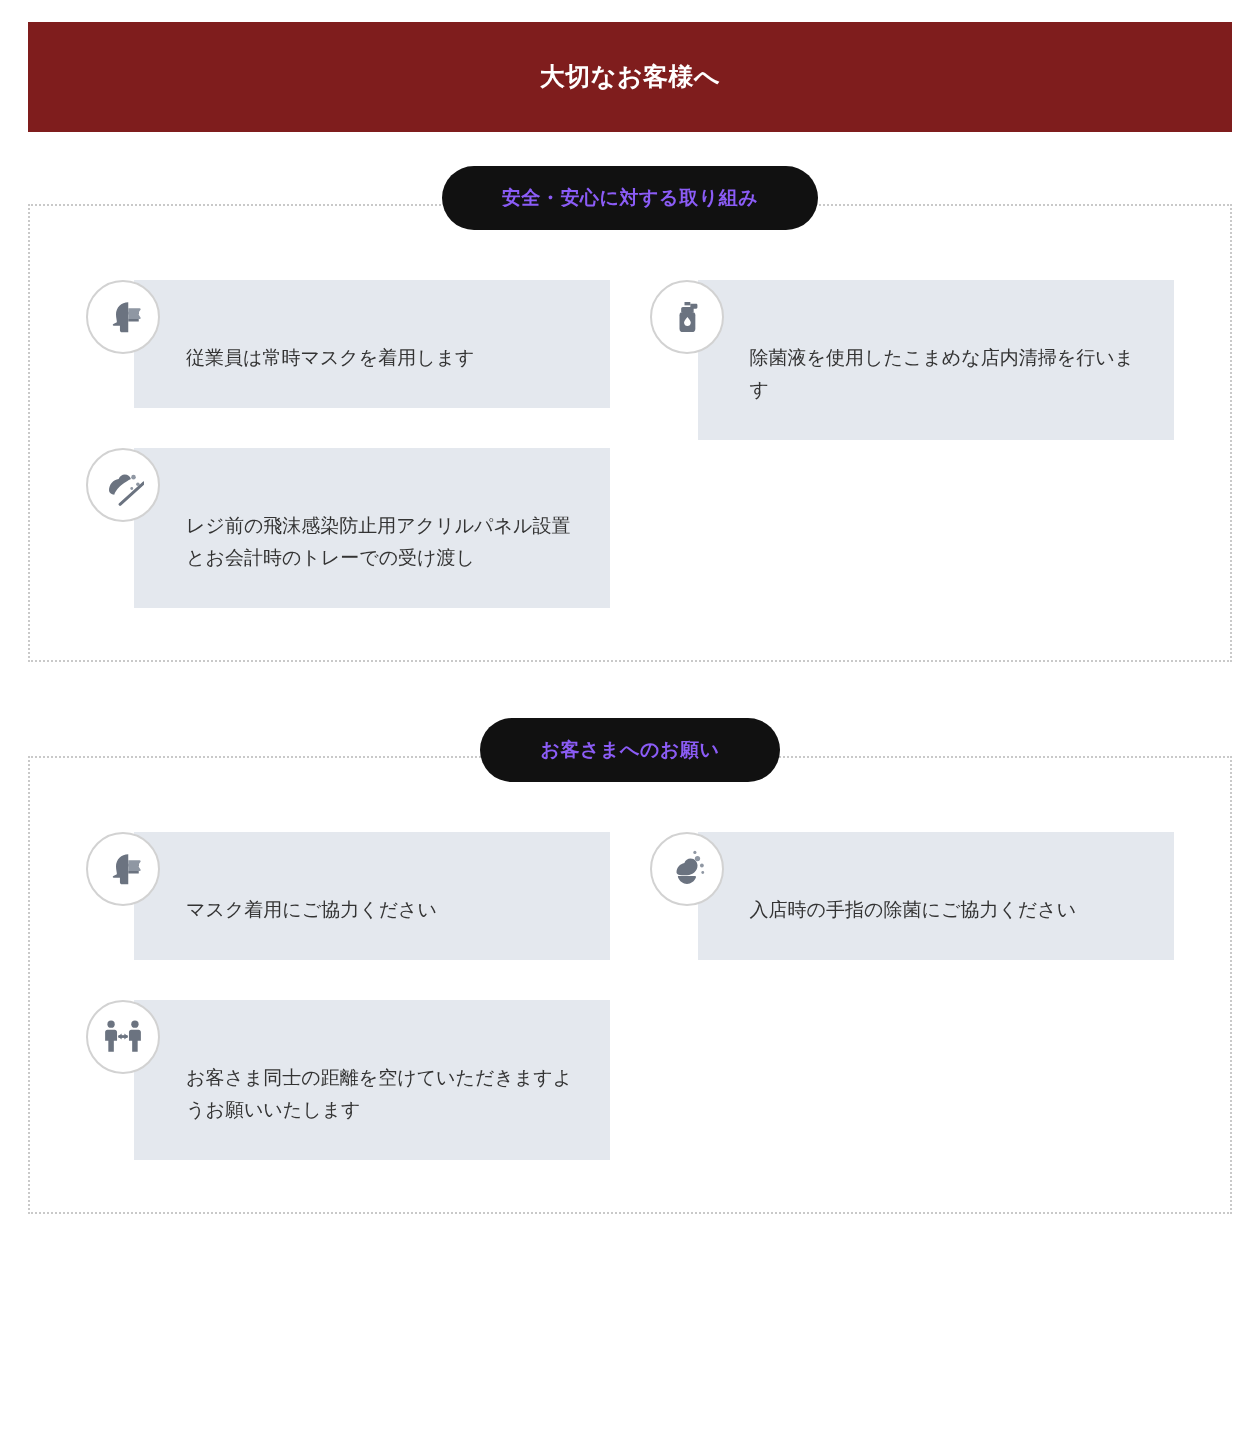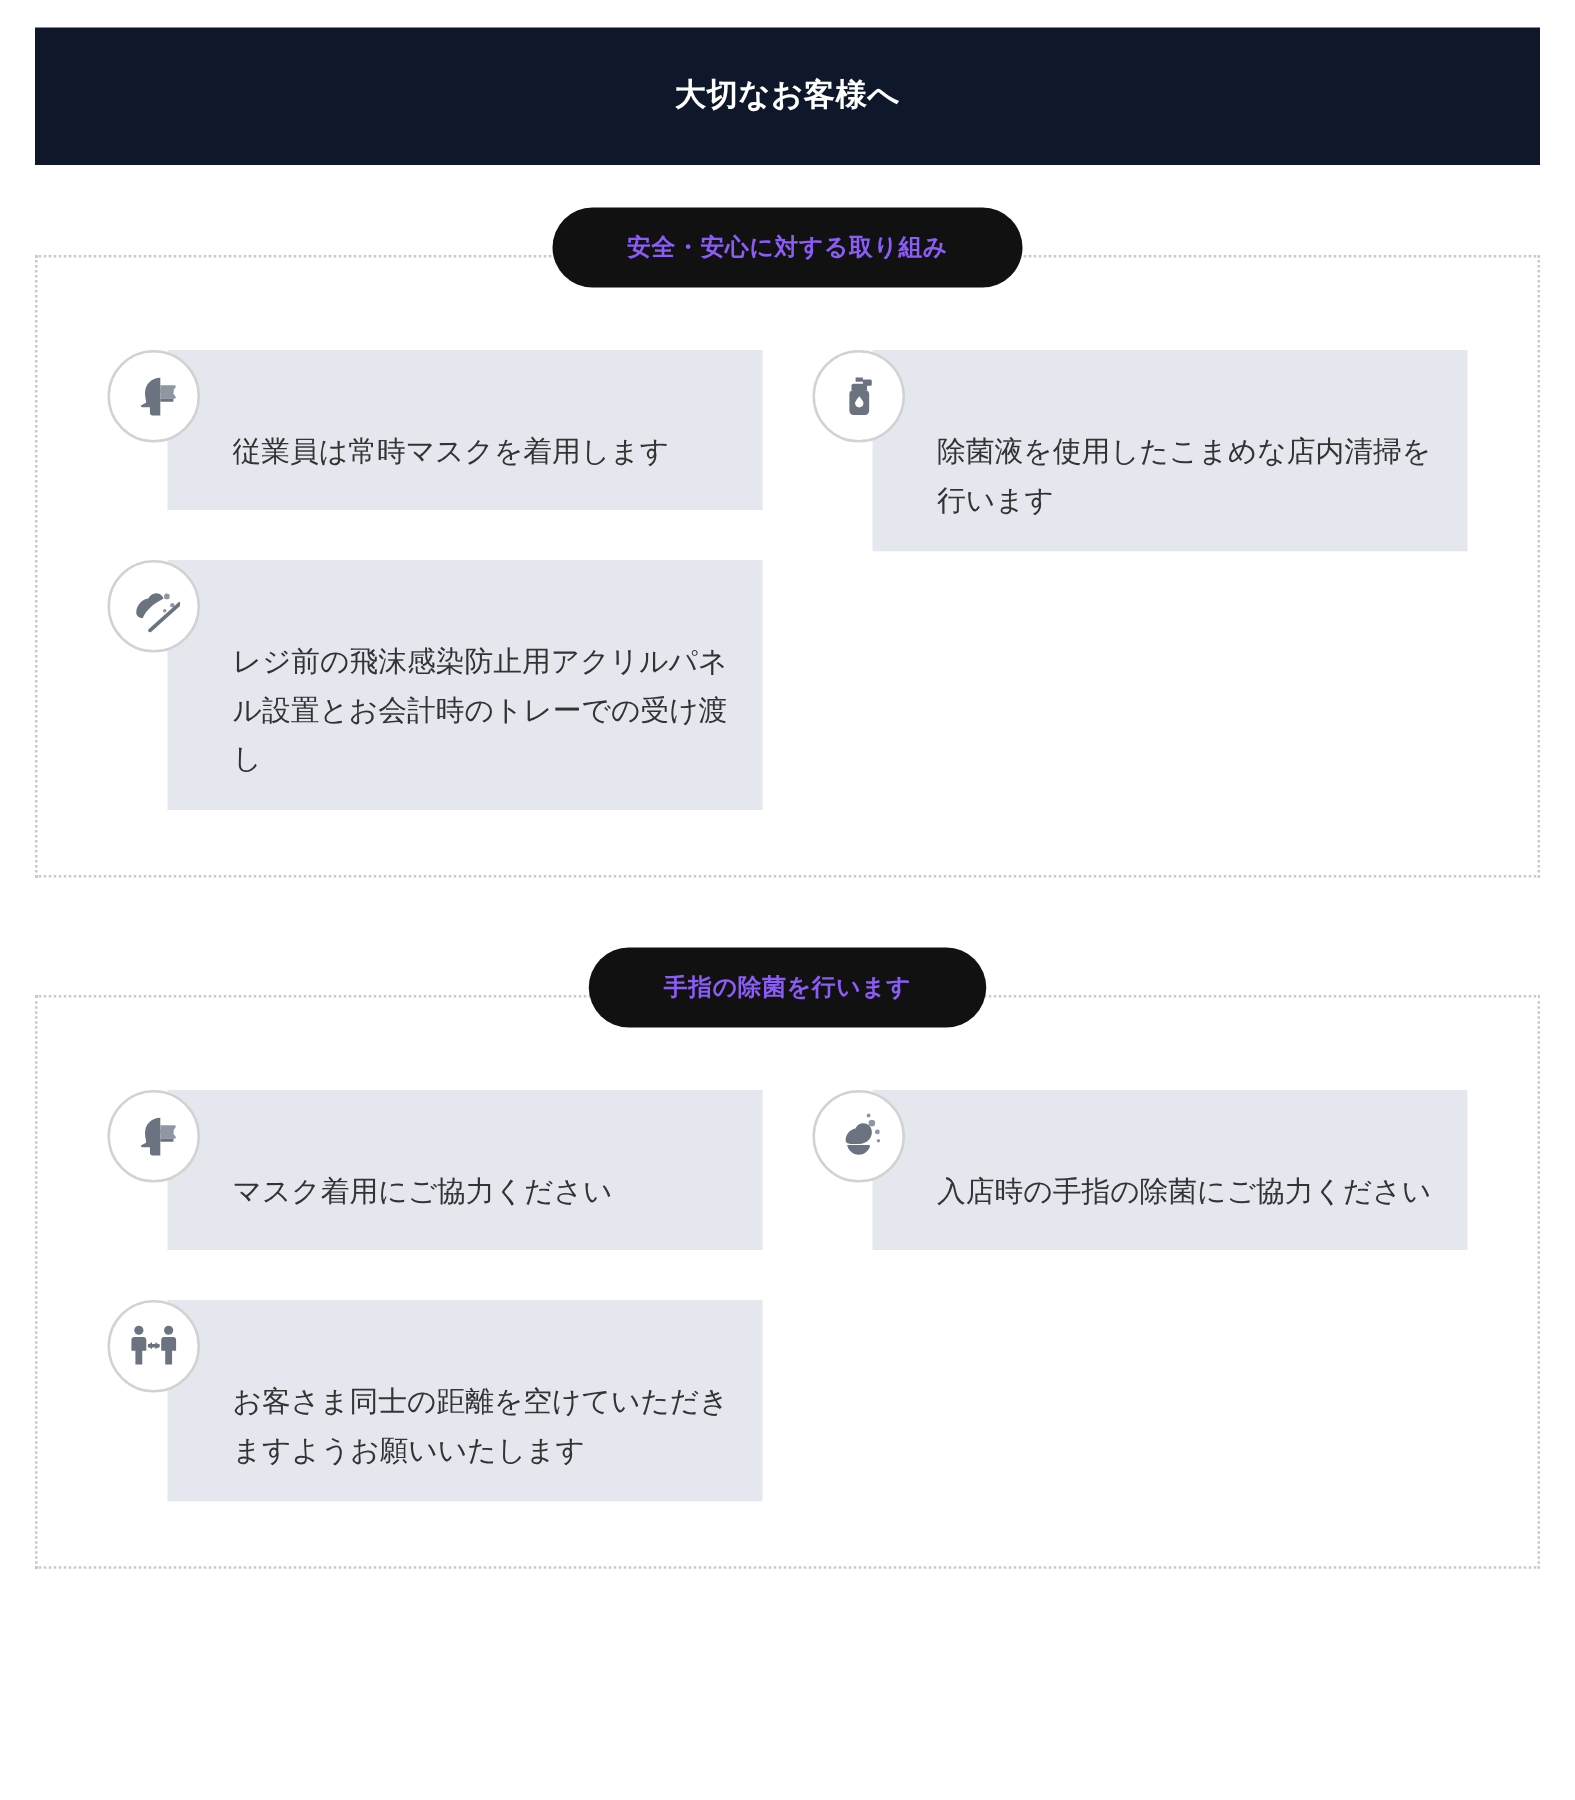--- a/index.html
+++ b/index.html
@@ -11,21 +11,21 @@
     width: 1260px;
     min-height: 1440px;
     font-family: "Liberation Sans", "DejaVu Sans", sans-serif;
     color: #333333;
     -webkit-font-smoothing: antialiased;
   }
 
   
   .banner {
     margin: 22px 28px 0 28px;
-    background: #0f172a;
+    background: #7f1d1d;
     color: #ffffff;
     text-align: center;
     padding: 34px 20px 36px 20px;
     box-sizing: border-box;
   }
   .banner-line {
     font-size: 25px;
     font-weight: bold;
     line-height: 1.6;
     letter-spacing: 0.02em;
@@ -76,21 +76,21 @@
     box-sizing: border-box;
   }
   .cell.last-row { margin-bottom: 0; }
 
   .cell-body {
     background: #e4e8ee;
     margin-left: 48px;
     min-height: 128px;
     padding: 62px 22px 22px 52px;
     box-sizing: border-box;
-    font-size: 23px;
+    font-size: 19px;
     line-height: 1.68;
     color: #333333;
   }
   .cell-body.tall { min-height: 160px; }
 
   .icon-badge {
     position: absolute;
     left: 0;
     top: 0;
     width: 74px;
@@ -159,21 +159,21 @@
         </div>
         <div class="cell-body tall">レジ前の飛沫感染防止用アクリルパネル設置とお会計時のトレーでの受け渡し</div>
       </div>
 
     </div>
   </div>
 </div>
 
 <div class="section second">
   <div class="section-pill-wrap">
-    <span class="section-pill">手指の除菌を行います</span>
+    <span class="section-pill">お客さまへのお願い</span>
   </div>
   <div class="section-box">
     <div class="grid">
 
       <div class="cell">
         <div class="icon-badge">
           <svg width="42" height="42" viewBox="0 0 48 48" aria-hidden="true">
             <path d="M30 7c-8 0-14 6-14 14 0 4 1 6 1 9l-4 2c-1 .5-1 2 .5 2h7v5c0 1.5 1 2.5 2.5 2.5H30z" fill="#6b7380"></path>
             <path d="M30 18h12v3H30zM30 26h12v3H30z" fill="#6b7380"></path>
             <path d="M30 14h13c1 0 1.5 1 1 1.8L41 20l3 4.5c.5.8 0 1.8-1 1.8H30z" fill="#8f97a3"></path>

